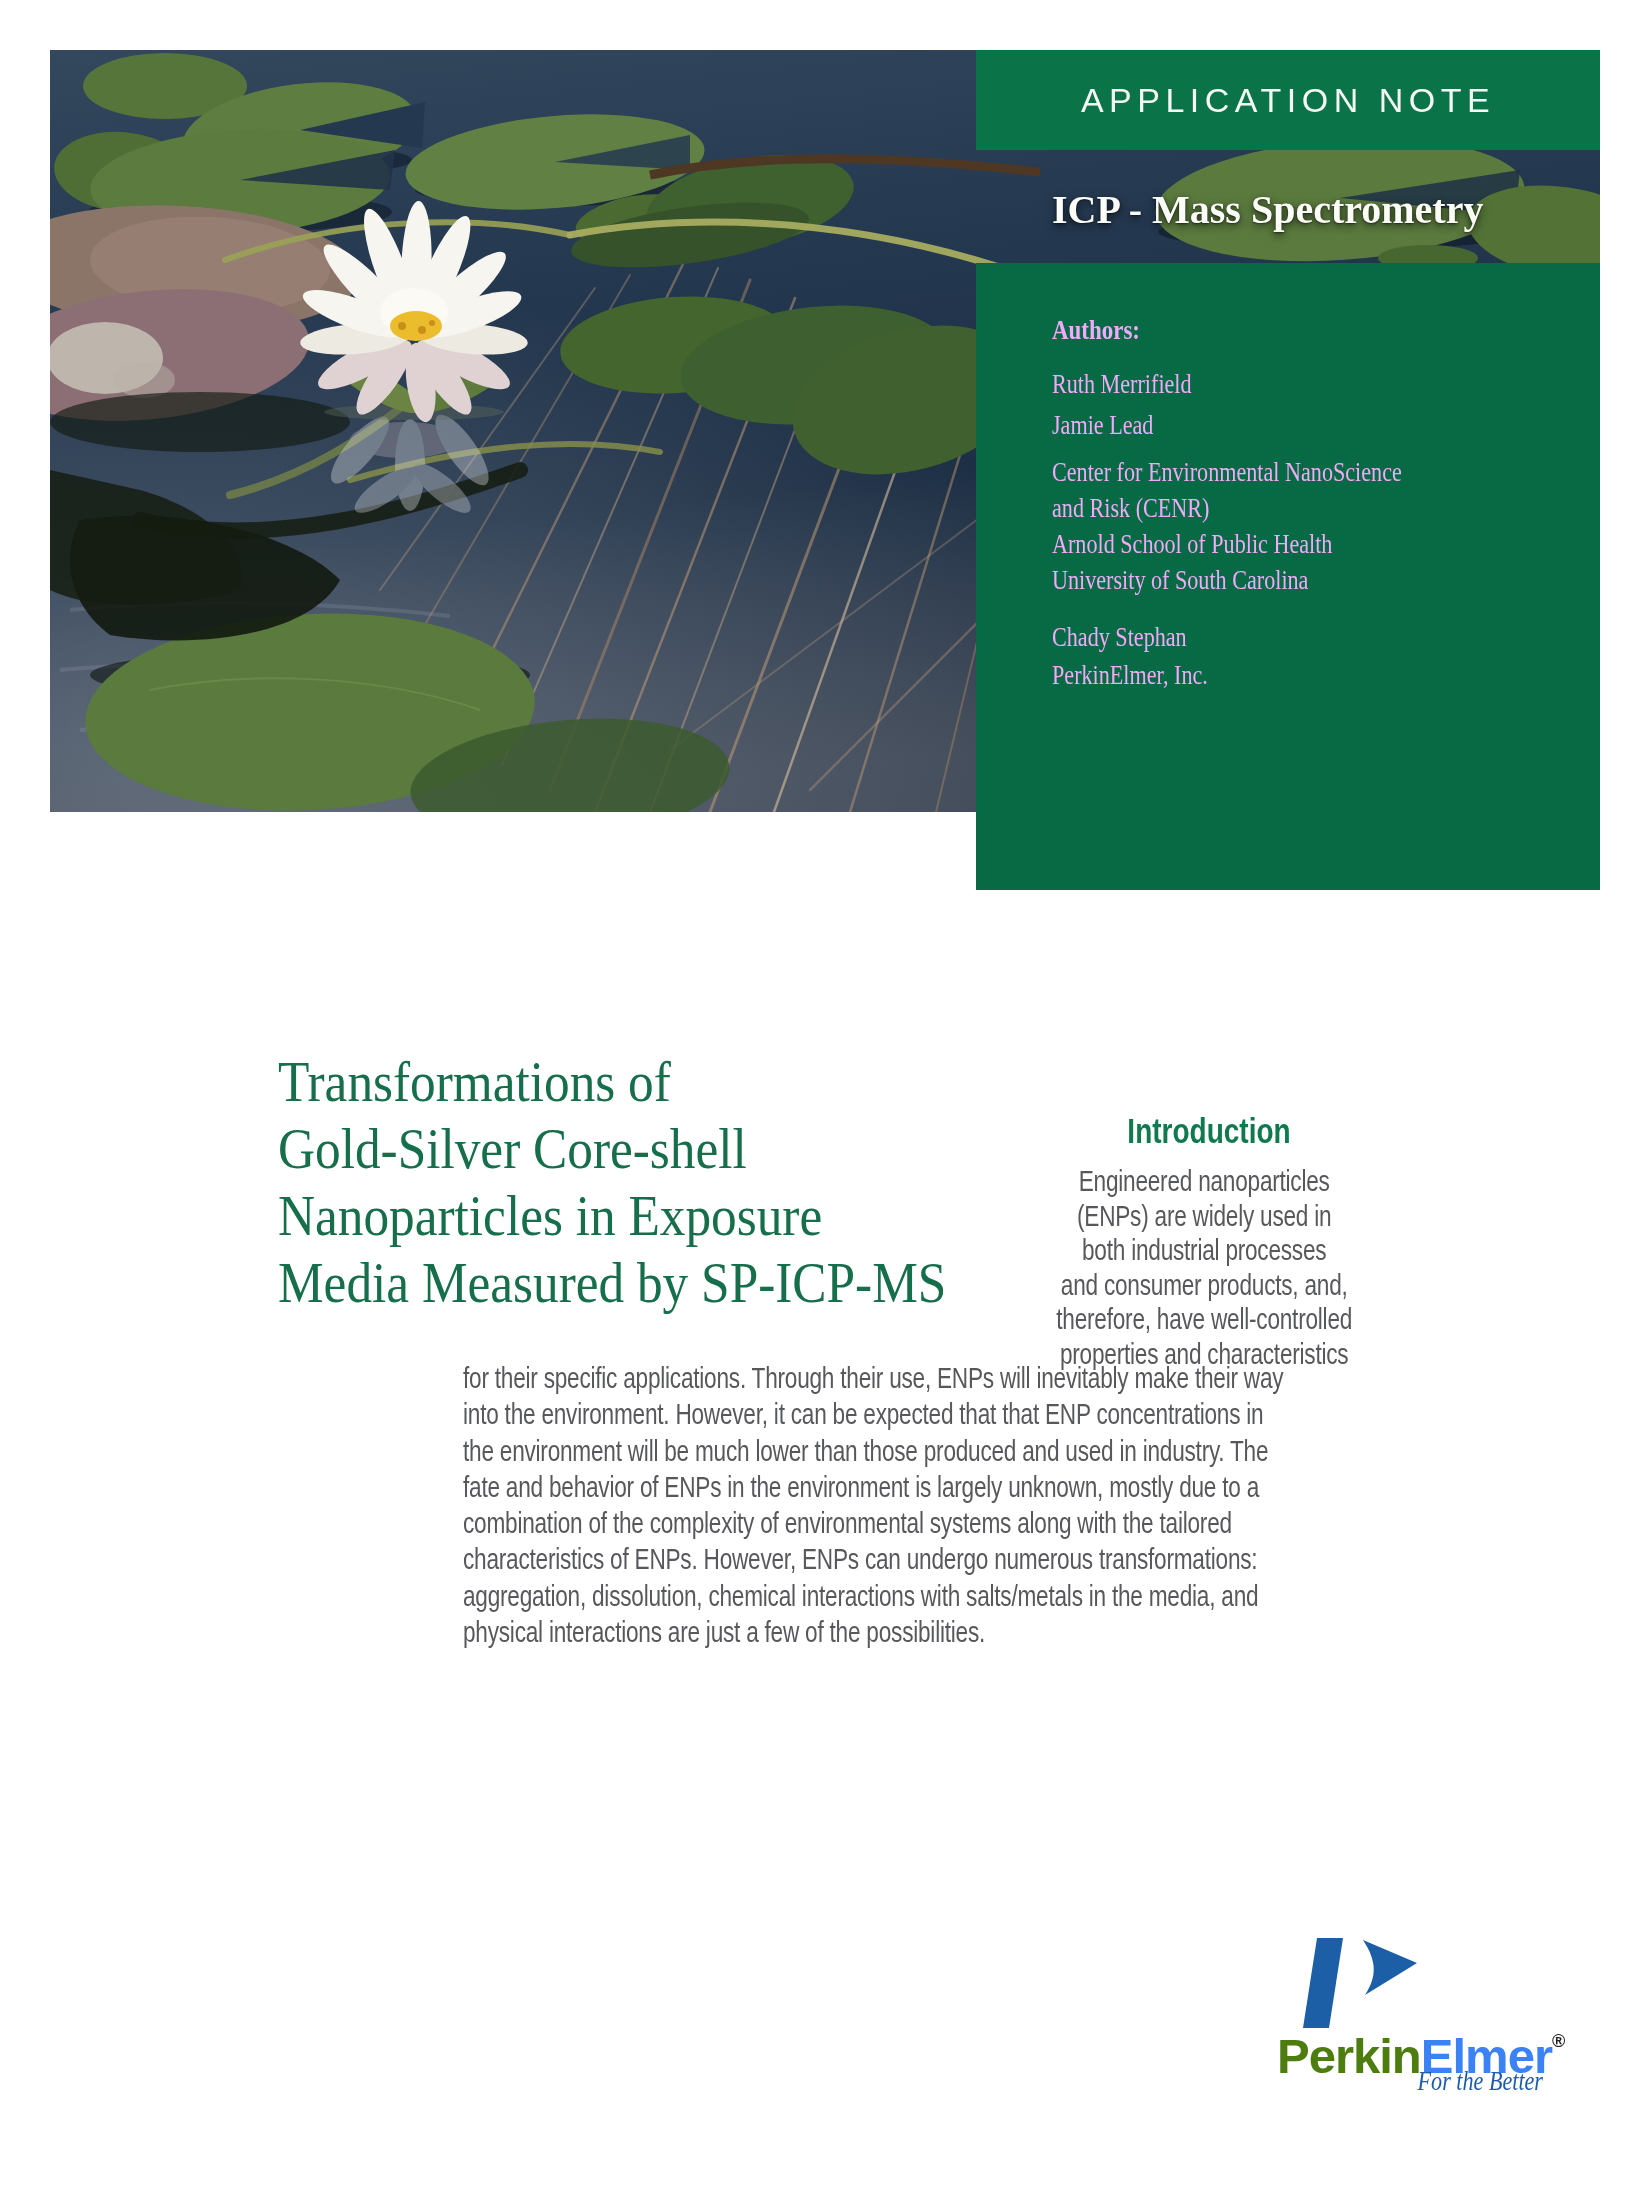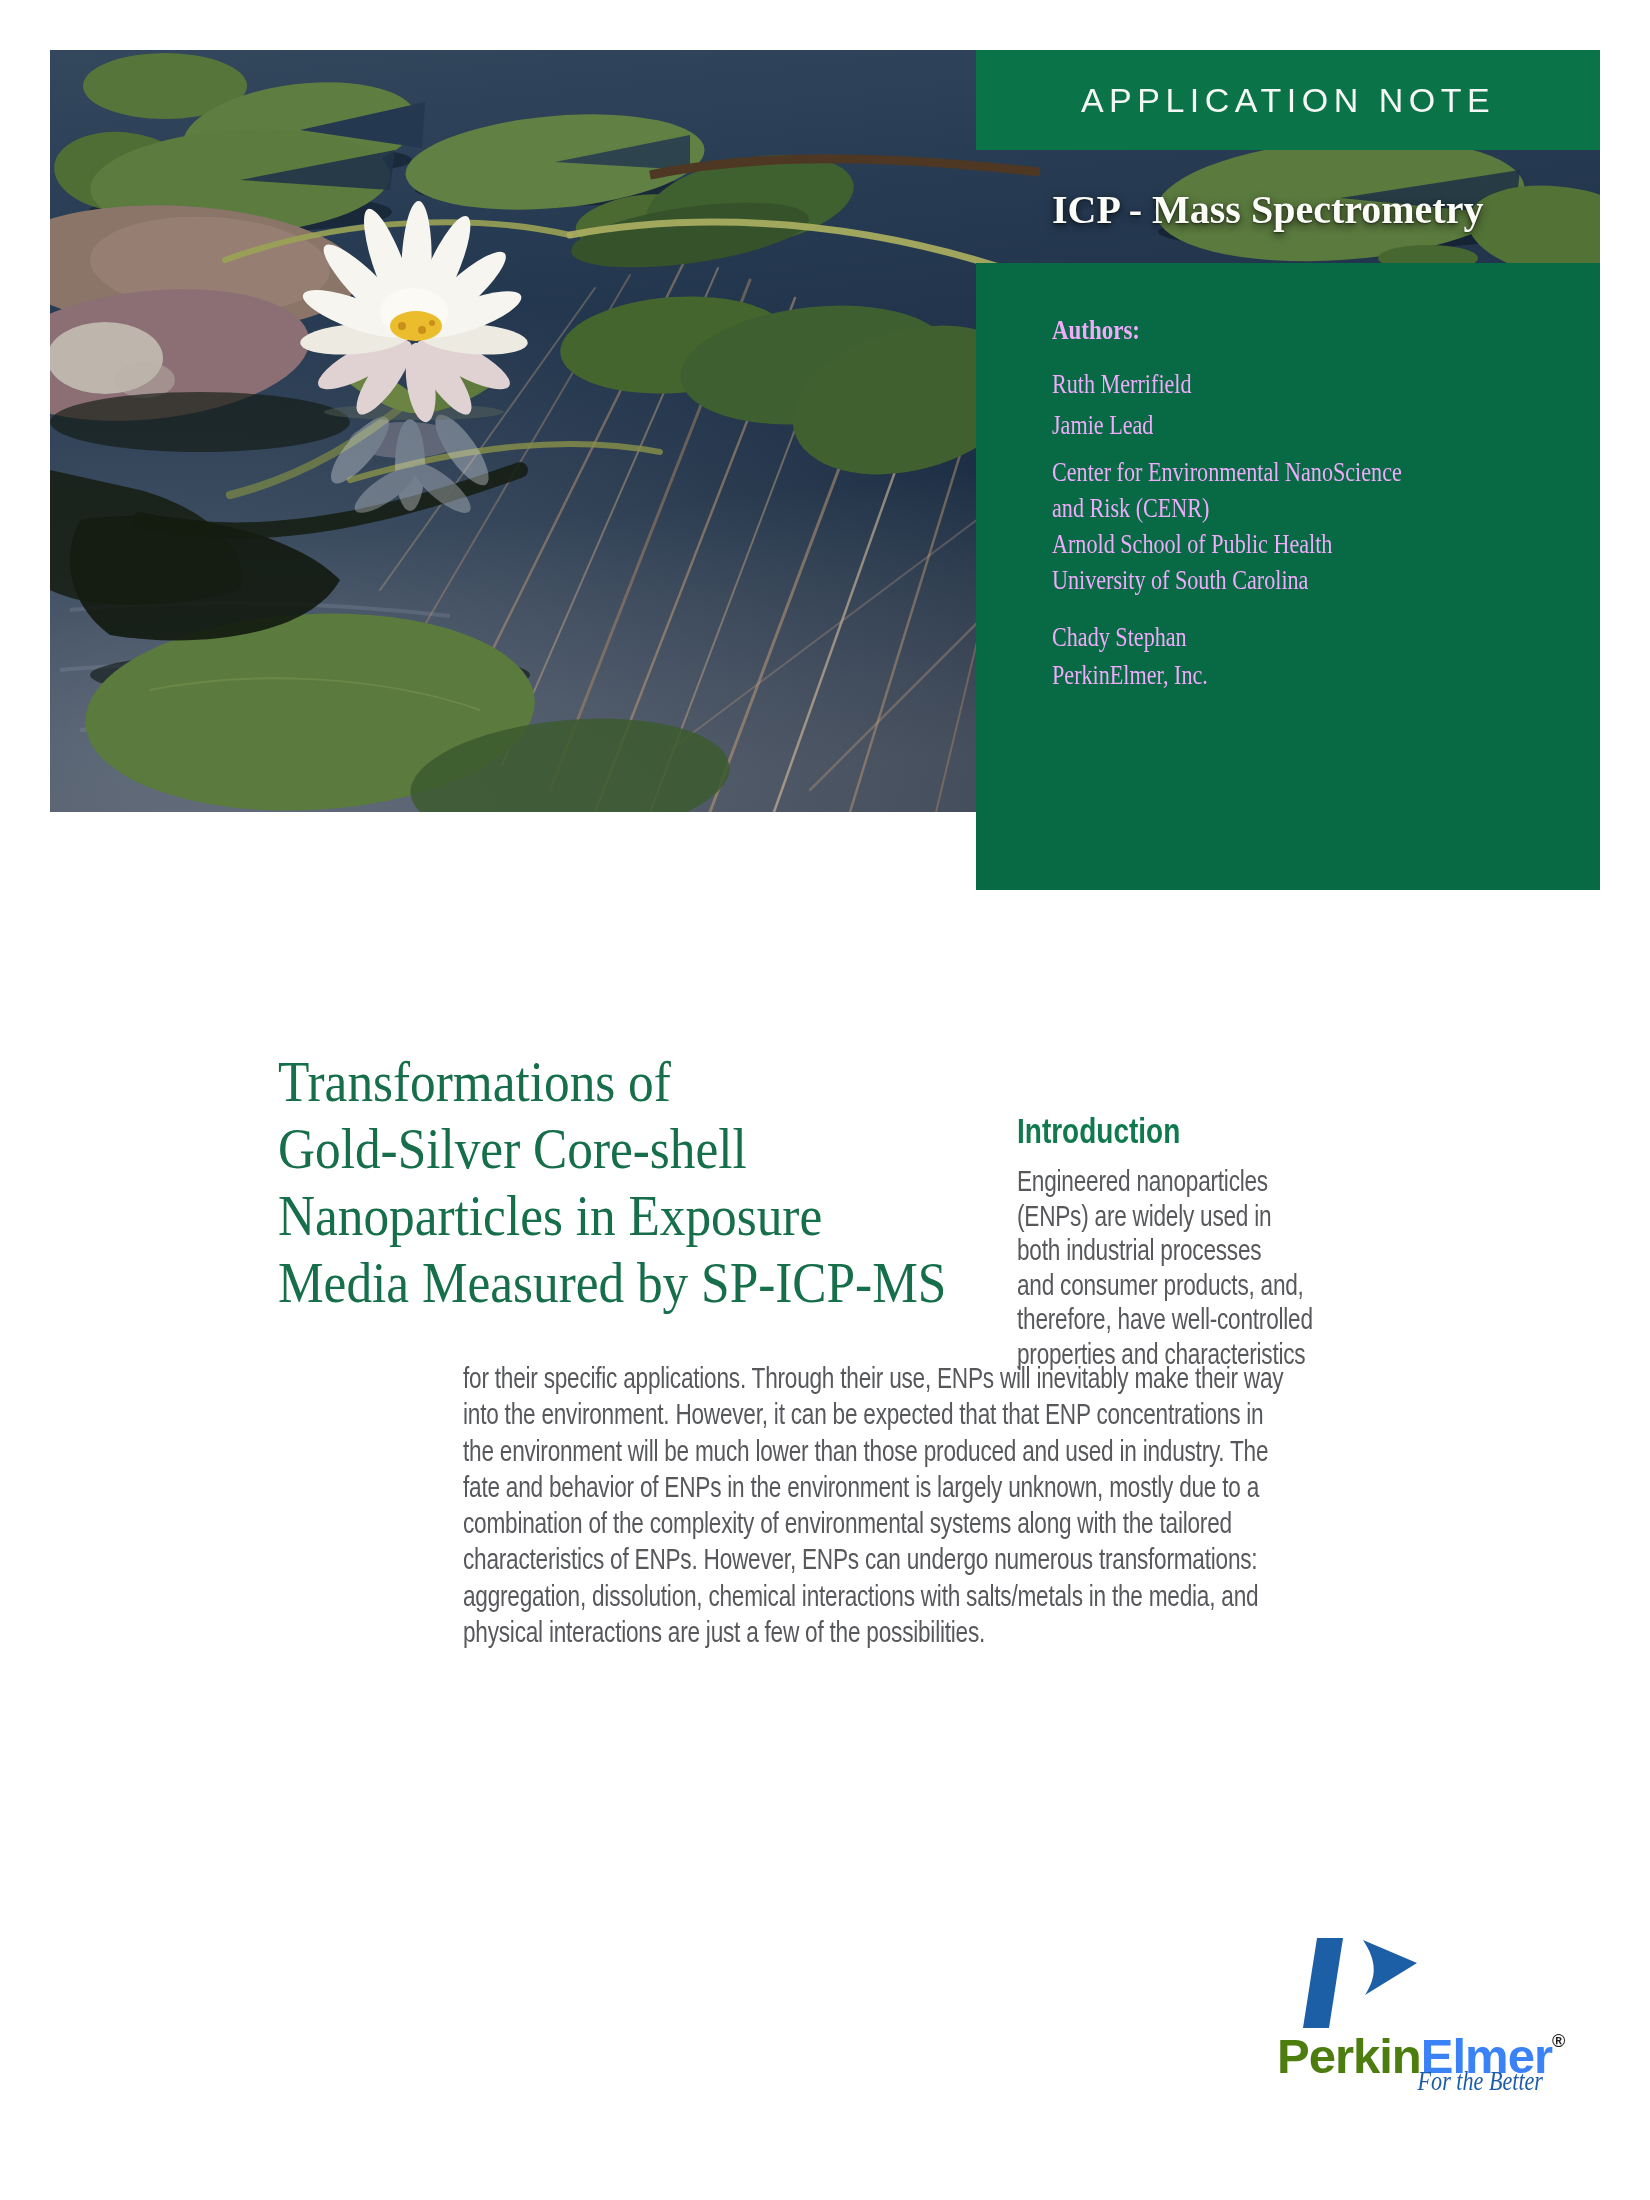--- a/index.html
+++ b/index.html
@@ -31,21 +31,21 @@
   .g1{line-height:41px;margin-bottom:8px;}
   .g2{line-height:36px;margin-bottom:20px;}
   .g3{line-height:38px;}
 
   
   .main-title{left:278px;top:1048px;margin:0;font-family:"Liberation Serif",serif;
               font-weight:400;font-size:57px;line-height:67px;color:#166F4A;
               transform:scaleX(.9);transform-origin:left top;white-space:nowrap;}
 
   
-  .intro{left:1017px;top:1110px;width:480px;}
+  .intro{left:1017px;top:1110px;width:480px;text-align:center;}
   .intro-heading{margin:0 0 12px 0;font-size:35px;line-height:42px;font-weight:bold;color:#107A4E;
                  transform:scaleX(.8);transform-origin:left top;white-space:nowrap;}
   .intro-narrow{font-size:29px;line-height:34.5px;color:#57585B;letter-spacing:-.3px;
                 transform:scaleX(.78);transform-origin:left top;white-space:nowrap;}
 
   
   .intro-wide{left:463px;top:1360px;width:1190px;font-size:29px;line-height:36.3px;color:#57585B;
               letter-spacing:-.3px;transform:scaleX(.78);transform-origin:left top;white-space:nowrap;}
 
   

